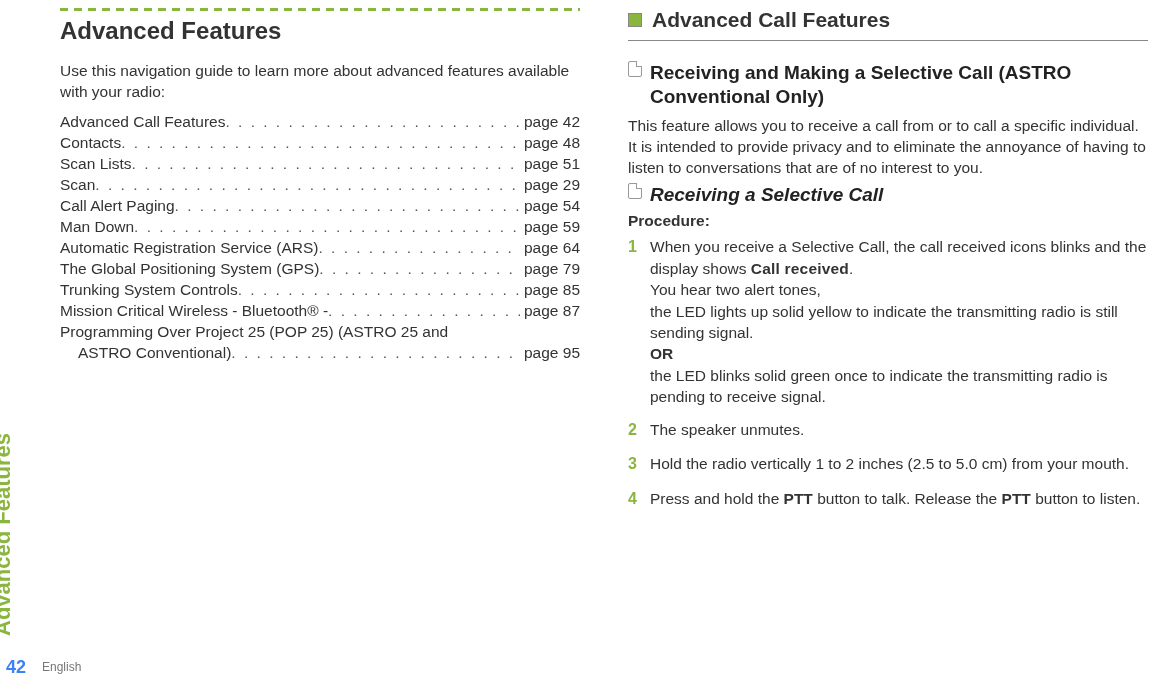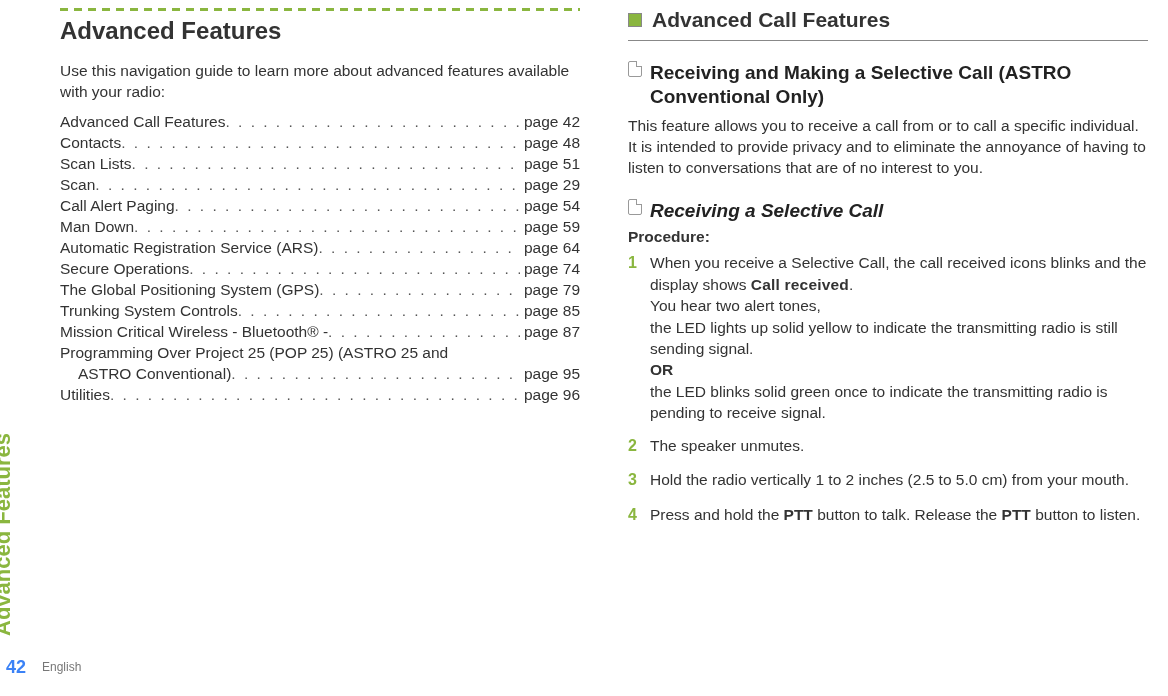--- a/index.html
+++ b/index.html
@@ -92,21 +92,21 @@
   .sec-rule { height:1px; background:#888; margin:2px 0 20px 0; }
 
   .book-icon {
     display:inline-block; width:14px; height:16px; border:1px solid #999; border-radius:2px 4px 2px 2px;
     position:relative; margin-right:8px; flex:0 0 14px; vertical-align: top;
   }
   .book-icon::before { content:""; position:absolute; right:-1px; top:-1px; width:5px; height:5px; border-left:1px solid #999; border-bottom:1px solid #999; background:#fff;}
   .sub-row { display:flex; align-items:flex-start; margin-bottom:6px; }
   h3.sub { font-size:19px; font-weight:bold; color:#222; margin:0; line-height:1.25; }
   h3.sub.italic { font-style: italic; }
-  .para { margin:6px 0 20px 0; line-height:1.38; }
+  .para { margin:6px 0 4px 0; line-height:1.38; }
   .proc-label { font-weight:bold; margin:6px 0 6px 0; }
   .step { display:flex; margin:6px 0 12px 0; line-height:1.38; }
   .step-num { color:#8ab63f; font-weight:bold; font-size:16px; width:22px; flex:0 0 22px; }
   .step-body { flex:1 1 auto; }
   .ui-text { font-family: "Arial Black", Arial, sans-serif; font-weight:900; letter-spacing:0.2px; }
   .or { font-weight:bold; }
 </style>
 </head>
 <body>
 
@@ -150,25 +150,20 @@
         <span class="toc-label">Man Down</span>
         <span class="toc-dots"></span>
         <span class="toc-page">page 59</span>
       </div>
     <div class="toc-row">
         <span class="toc-label">Automatic Registration Service (ARS)</span>
         <span class="toc-dots"></span>
         <span class="toc-page">page 64</span>
       </div>
     <div class="toc-row">
-        <span class="toc-label">Secure Operations</span>
-        <span class="toc-dots"></span>
-        <span class="toc-page">page 74</span>
-      </div>
-    <div class="toc-row">
         <span class="toc-label">The Global Positioning System (GPS)</span>
         <span class="toc-dots"></span>
         <span class="toc-page">page 79</span>
       </div>
     <div class="toc-row">
         <span class="toc-label">Trunking System Controls</span>
         <span class="toc-dots"></span>
         <span class="toc-page">page 85</span>
       </div>
     <div class="toc-row">
@@ -179,25 +174,20 @@
 
     <div class="toc-wrap">
       <div>Programming Over Project 25 (POP 25) (ASTRO 25 and</div>
       <div class="toc-row toc-indent">
           <span class="toc-label">ASTRO Conventional)</span>
           <span class="toc-dots"></span>
           <span class="toc-page">page 95</span>
         </div>
     </div>
 
-    <div class="toc-row">
-        <span class="toc-label">Utilities</span>
-        <span class="toc-dots"></span>
-        <span class="toc-page">page 96</span>
-      </div>
   </div>
 
   <div class="col">
     <div class="sec-row">
       <span class="sq-bullet"></span>
       <h2 class="sec">Advanced Call Features</h2>
     </div>
     <div class="sec-rule"></div>
 
     <div class="sub-row">

